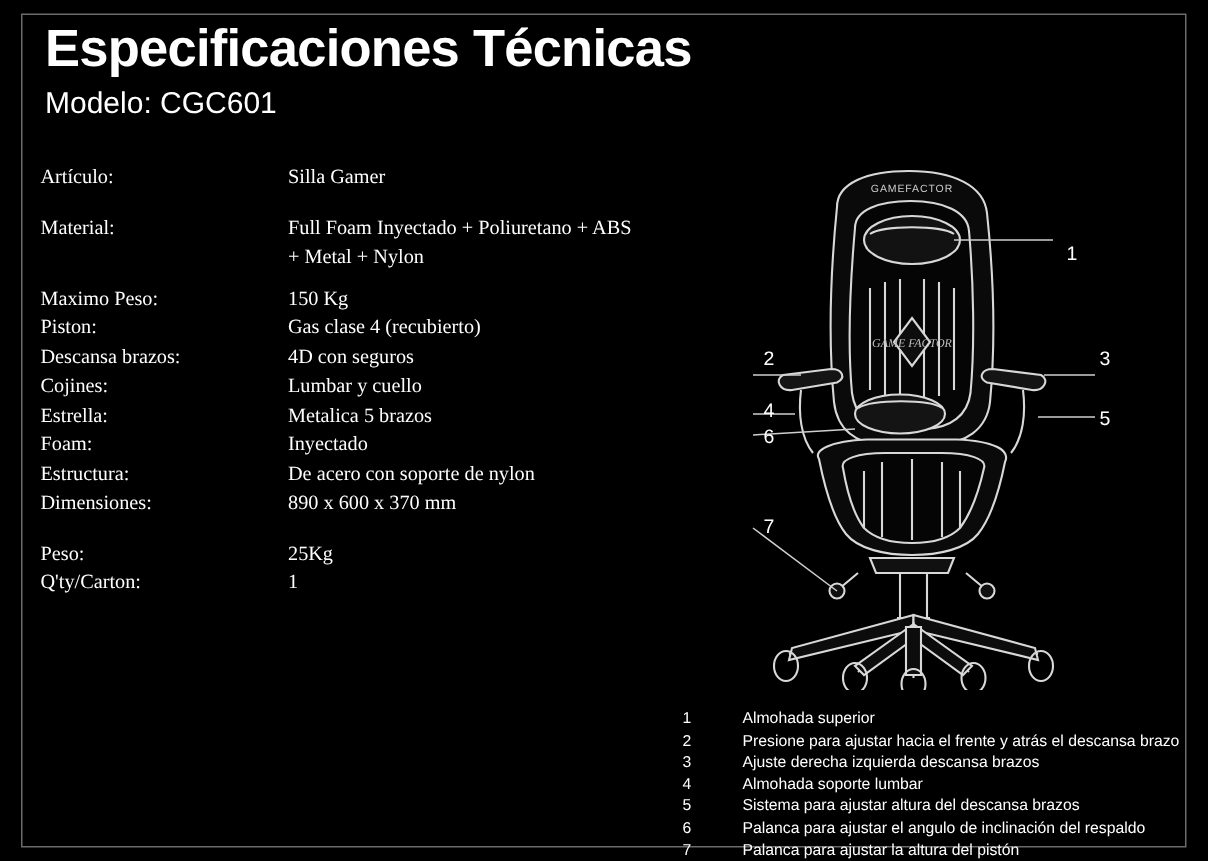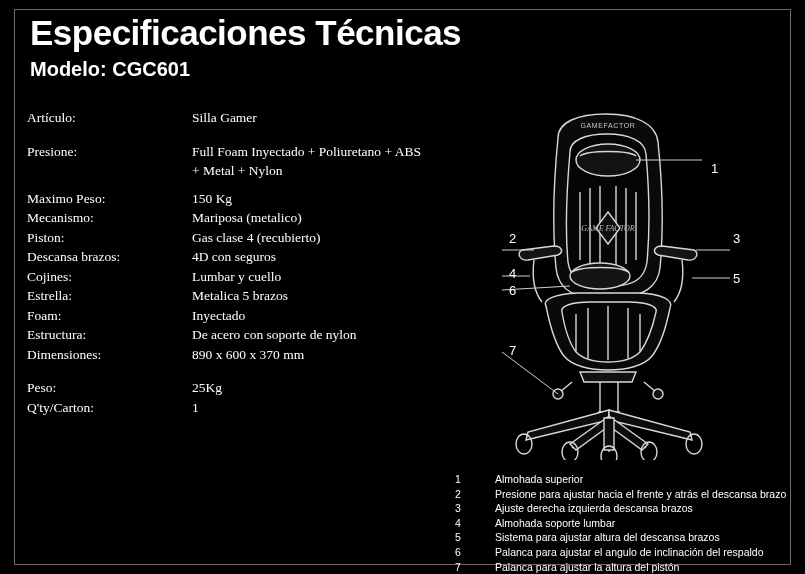--- a/index.html
+++ b/index.html
@@ -32,21 +32,21 @@
     font-size: 35px;
     font-weight: bold;
     letter-spacing: -0.5px;
     line-height: 1.1;
     white-space: nowrap;
   }
   .model {
     position: absolute;
     left: 30px; top: 58px;
     font-size: 20px;
-    font-weight: bold;
+    font-weight: normal;
     white-space: nowrap;
   }
   
   .specs {
     position: absolute;
     left: 27px;
     top: 108px;
     width: 400px;
   }
   .spec-row {
@@ -118,33 +118,29 @@
   <div class="specs">
 
     <div class="spec-row">
       <span class="k">Artículo:</span>
       <span class="v">Silla Gamer</span>
     </div>
 
     <div class="gap-m"></div>
 
     <div class="spec-row tall">
-      <span class="k">Presione:</span>
+      <span class="k">Material:</span>
       <span class="v">Full Foam Inyectado + Poliuretano + ABS + Metal + Nylon</span>
     </div>
 
     <div class="gap-s"></div>
 
     <div class="spec-row">
       <span class="k">Maximo Peso:</span>
       <span class="v">150 Kg</span>
-    </div>
-    <div class="spec-row">
-      <span class="k">Mecanismo:</span>
-      <span class="v">Mariposa (metalico)</span>
     </div>
     <div class="spec-row">
       <span class="k">Piston:</span>
       <span class="v">Gas clase 4 (recubierto)</span>
     </div>
     <div class="spec-row">
       <span class="k">Descansa brazos:</span>
       <span class="v">4D con seguros</span>
     </div>
     <div class="spec-row">

